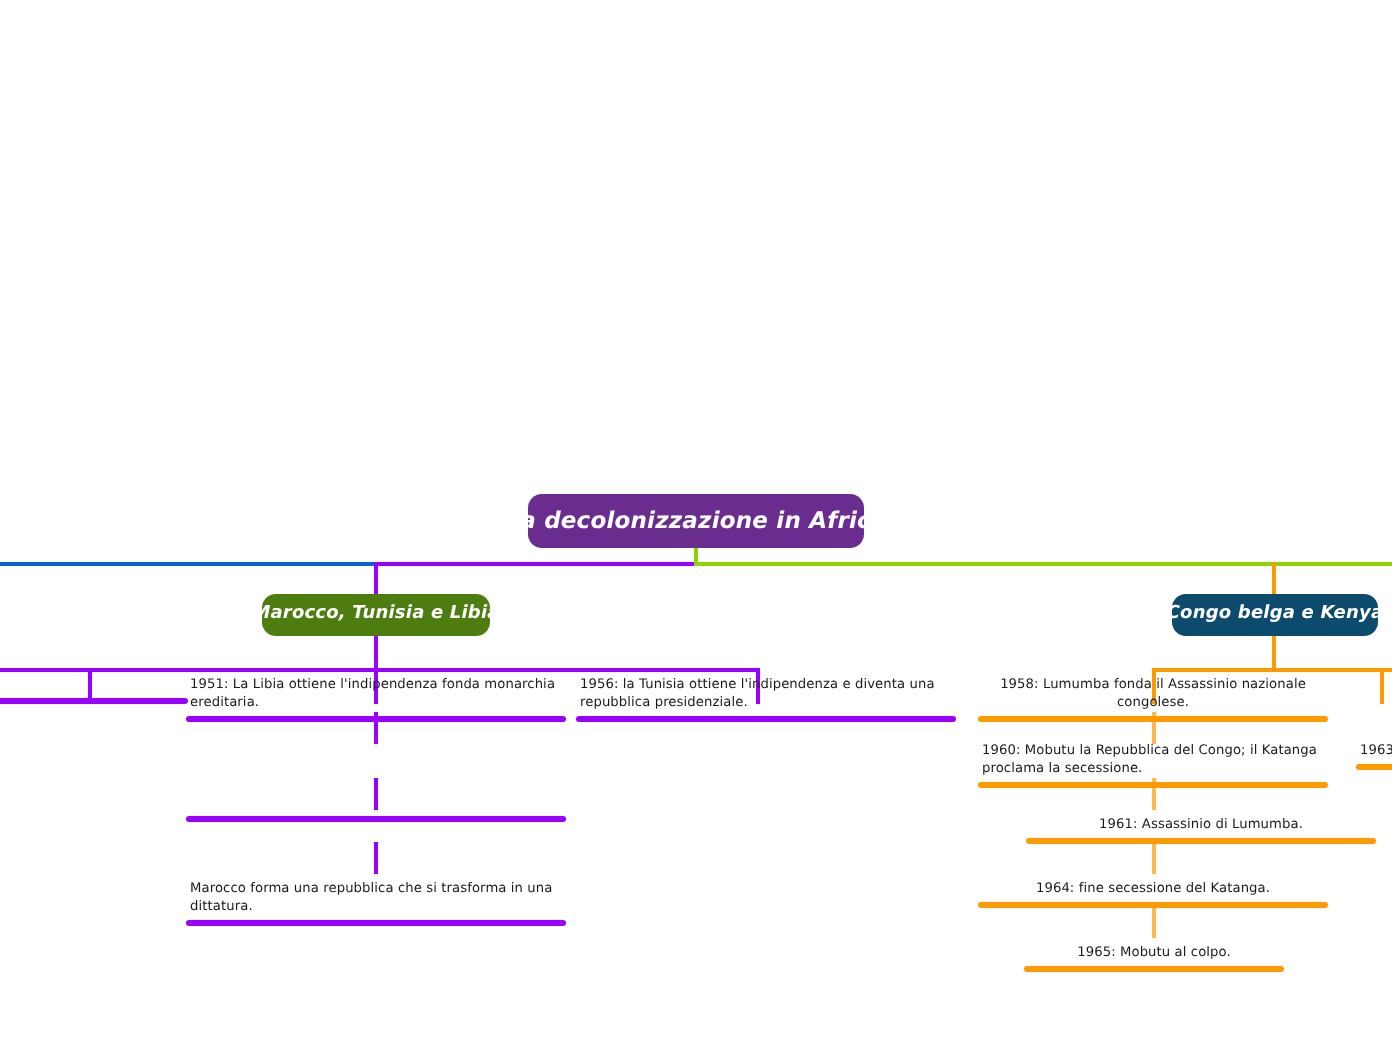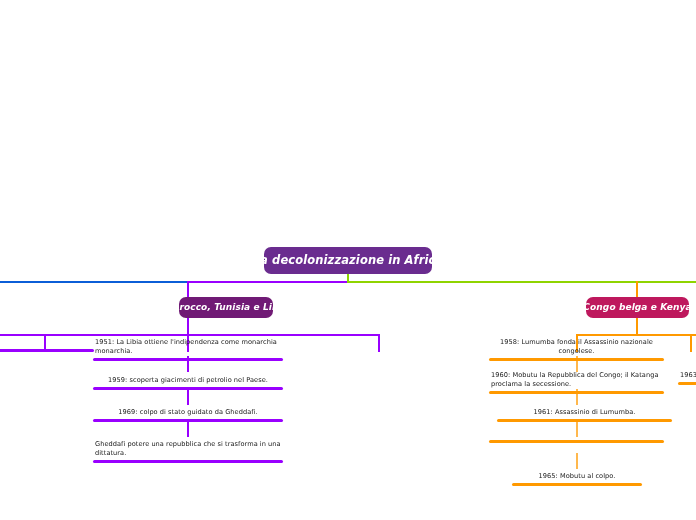--- a/index.html
+++ b/index.html
@@ -49,33 +49,32 @@
     top: 247px;
     width: 168px;
     height: 27px;
     background: #6a2c8f;
     font-size: 11.5px;
     letter-spacing: .1px;
   }
   #branch-left-node {
     left: 131px;
     top: 297px;
-    width: 94px;
+    width: 114px;
     height: 21px;
-    background: #701a75;
+    background: #4d7c0f;
     font-size: 9px;
     letter-spacing: .1px;
-    margin-left: 48px;
   }
   #branch-right-node {
     left: 586px;
     top: 297px;
     width: 103px;
     height: 21px;
-    background: #be185d;
+    background: #0c4a6e;
     font-size: 9px;
     letter-spacing: .1px;
   }
 
   
   .leaf {
     position: absolute;
     box-sizing: border-box;
   }
   .leaf .leaf-text {
@@ -137,61 +136,61 @@
   <div class="node" id="branch-left-node">Marocco, Tunisia e Libia</div>
 
   <div class="node" id="branch-right-node">Congo belga e Kenya</div>
 
   <div class="leaf left" style="left:-96px; top:338px; width:190px;">
     <span class="leaf-text">ndenza dopo una serie di</span>
     <span class="leaf-bar purple-bar"></span>
   </div>
 
   <div class="leaf left" style="left:93px; top:338px; width:190px;">
-    <span class="leaf-text">1951: La Libia ottiene l'indipendenza come monarchia monarchia.</span>
+    <span class="leaf-text">1951: La Libia ottiene l'indipendenza fonda monarchia ereditaria.</span>
+    <span class="leaf-bar purple-bar"></span>
+  </div>
+
+  <div class="leaf left" style="left:288px; top:338px; width:190px;">
+    <span class="leaf-text">1956: la Tunisia ottiene l'indipendenza e diventa una repubblica presidenziale.</span>
     <span class="leaf-bar purple-bar"></span>
   </div>
 
 
-  <div class="leaf center" style="left:93px; top:376px; width:190px;">
-    <span class="leaf-text">1959: scoperta giacimenti di petrolio nel Paese.</span>
-    <span class="leaf-bar purple-bar"></span>
-  </div>
-
   <div class="leaf center" style="left:93px; top:408px; width:190px;">
-    <span class="leaf-text">1969: colpo di stato guidato da Gheddafi.</span>
     <span class="leaf-bar purple-bar"></span>
   </div>
 
   <div class="leaf left" style="left:93px; top:440px; width:190px;">
-    <span class="leaf-text">Gheddafi potere una repubblica che si trasforma in una dittatura.</span>
+    <span class="leaf-text">Marocco forma una repubblica che si trasforma in una dittatura.</span>
     <span class="leaf-bar purple-bar"></span>
   </div>
 
   <div class="leaf center" style="left:489px; top:338px; width:175px;">
     <span class="leaf-text">1958: Lumumba fonda il Assassinio nazionale congolese.</span>
     <span class="leaf-bar orange-bar"></span>
   </div>
 
   <div class="leaf left" style="left:489px; top:371px; width:175px;">
     <span class="leaf-text">1960: Mobutu la Repubblica del Congo; il Katanga proclama la secessione.</span>
     <span class="leaf-bar orange-bar"></span>
   </div>
 
   <div class="leaf left" style="left:678px; top:371px; width:175px;">
     <span class="leaf-text">1963:</span>
     <span class="leaf-bar orange-bar"></span>
   </div>
 
-  <div class="leaf center" style="left:497px; top:408px; width:175px;">
+  <div class="leaf center" style="left:513px; top:408px; width:175px;">
     <span class="leaf-text">1961: Assassinio di Lumumba.</span>
     <span class="leaf-bar orange-bar"></span>
   </div>
 
   <div class="leaf center" style="left:489px; top:440px; width:175px;">
+    <span class="leaf-text">1964: fine secessione del Katanga.</span>
     <span class="leaf-bar orange-bar"></span>
   </div>
 
   <div class="leaf center" style="left:512px; top:472px; width:130px;">
     <span class="leaf-text">1965: Mobutu al colpo.</span>
     <span class="leaf-bar orange-bar"></span>
   </div>
 
 </div>
 

